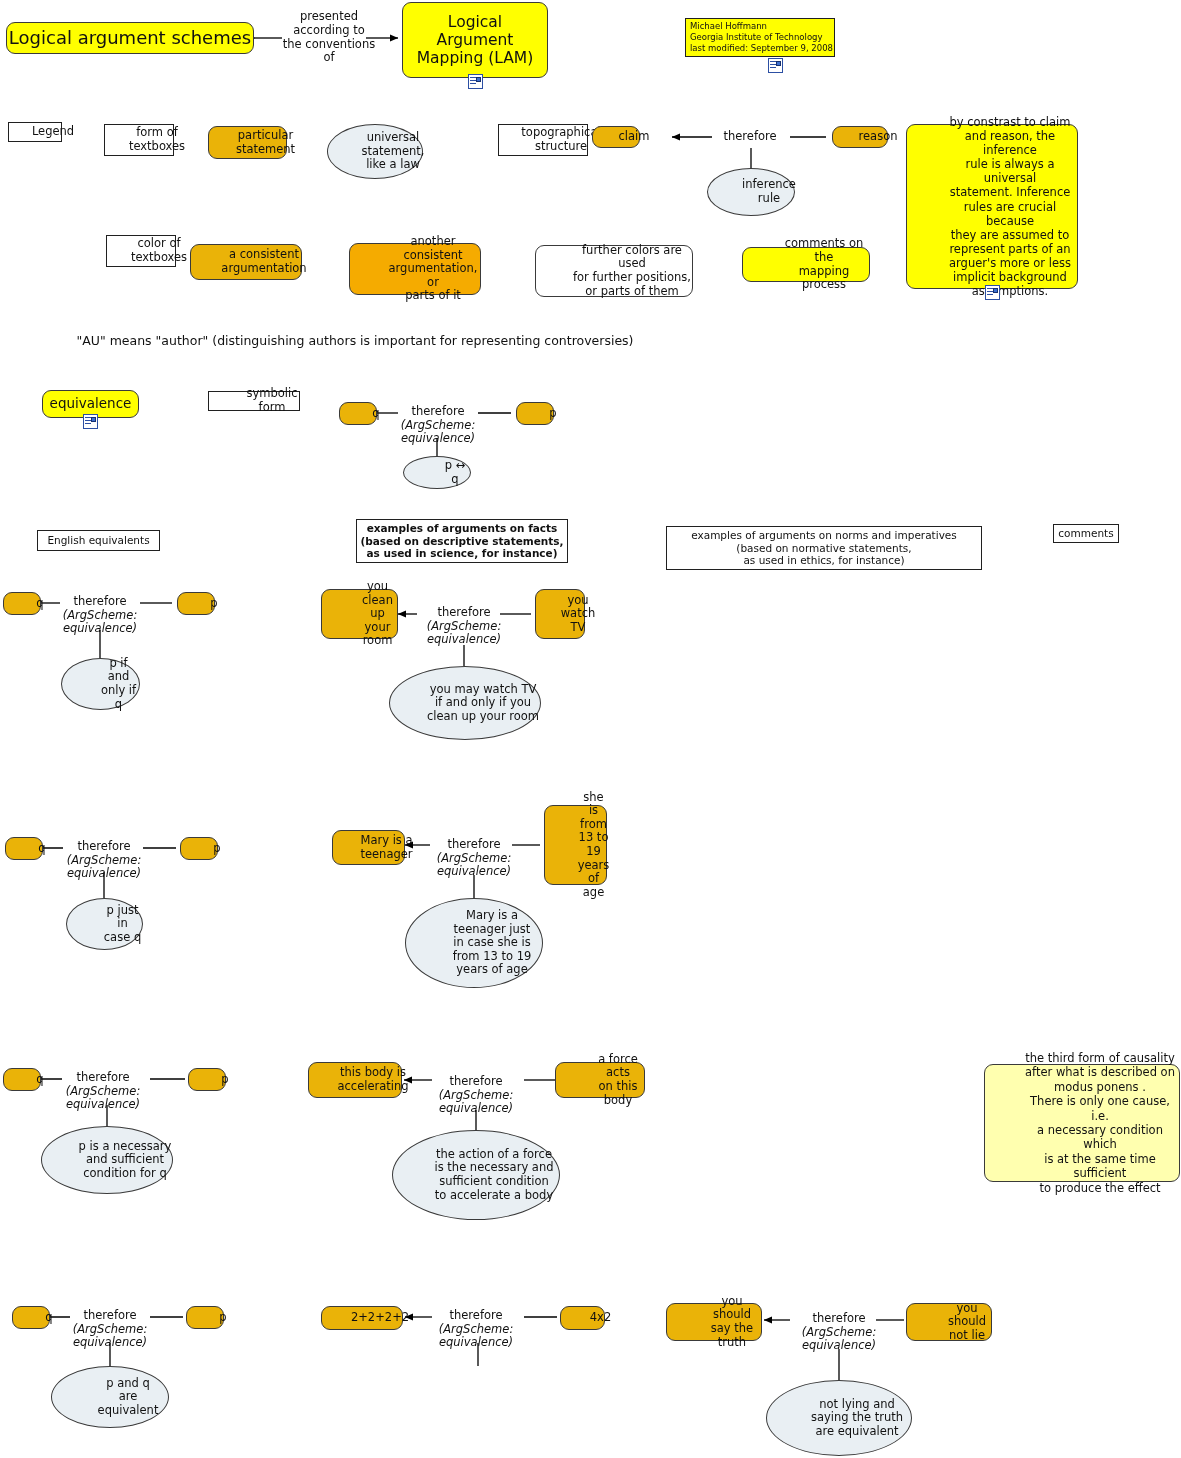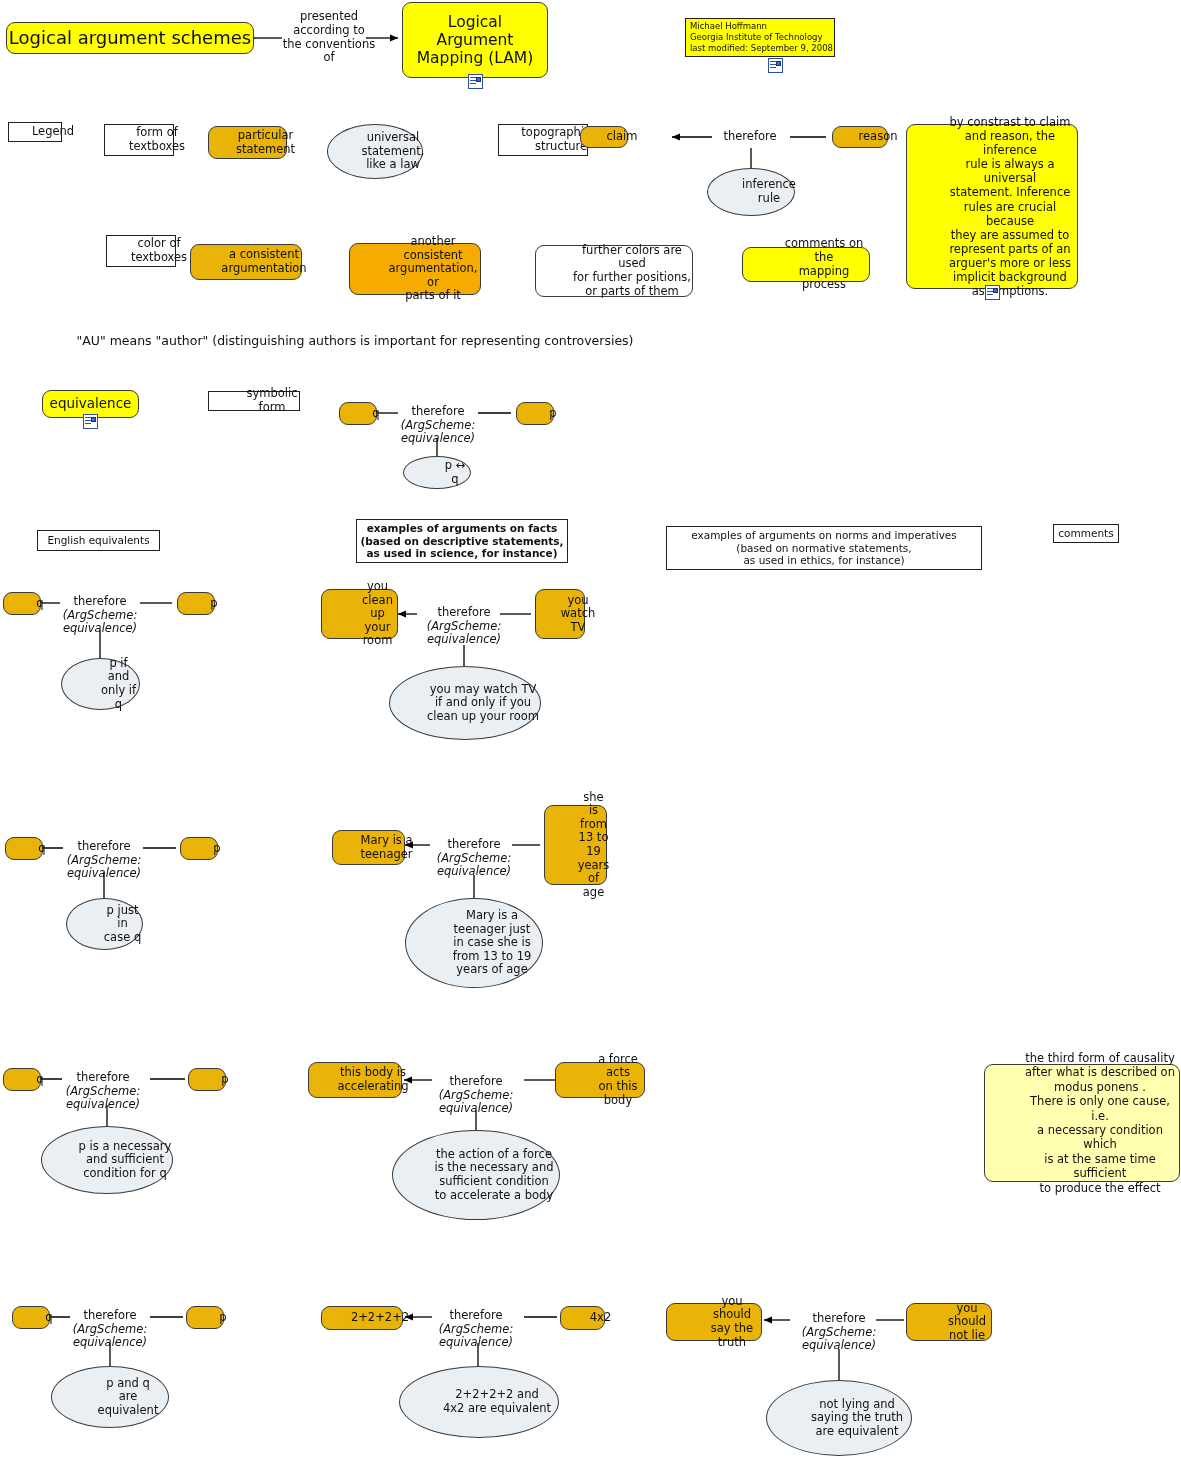--- a/index.html
+++ b/index.html
@@ -213,21 +213,21 @@
   <div class="node rounded fs11" style="left:208px; top:126px; width:79px; height:33px;">particular
 statement</div>
 
   <div class="node ellipse fs11" style="left:327px; top:124px; width:96px; height:55px;">universal
 statement,
 like a law</div>
 
   <div class="node plainbox fs11" style="left:498px; top:124px; width:90px; height:32px;">topographical
 structure</div>
 
-  <div class="node rounded fs11" style="left:580px; top:126px; width:48px; height:22px;">claim</div>
+  <div class="node rounded fs11" style="left:592px; top:126px; width:48px; height:22px;">claim</div>
 
   <div class="linklabel" style="left:700px; top:130px; width:100px;">therefore</div>
 
   <div class="node rounded fs11" style="left:832px; top:126px; width:56px; height:22px;">reason</div>
 
   <div class="node ellipse fs11" style="left:707px; top:168px; width:88px; height:48px;">inference
 rule</div>
 
   <div class="node yellow fs11" style="left:906px; top:124px; width:172px; height:165px; line-height:1.22;">by constrast to claim
 and reason, the inference
@@ -385,22 +385,20 @@
   <div class="node ellipse fs11" style="left:51px; top:1366px; width:118px; height:62px;">p and q
 are equivalent</div>
 
   <div class="node rounded fs11" style="left:321px; top:1306px; width:82px; height:24px;">2+2+2+2</div>
   <div class="linklabel" style="left:426px; top:1295px; width:100px;">
     <span>therefore</span>
     <span class="sch" style="white-space:pre-line;">(ArgScheme:
 equivalence)</span>
   </div>
   <div class="node rounded fs11" style="left:560px; top:1306px; width:45px; height:24px;">4x2</div>
-  <div class="node ellipse fs11" style="left:399px; top:1366px; width:160px; height:72px;">2+2+2+2 and
-4x2 are equivalent</div>
 
   <div class="node rounded fs11" style="left:666px; top:1303px; width:96px; height:38px;">you should
 say the truth</div>
   <div class="linklabel" style="left:789px; top:1298px; width:100px;">
     <span>therefore</span>
     <span class="sch" style="white-space:pre-line;">(ArgScheme:
 equivalence)</span>
   </div>
   <div class="node rounded fs11" style="left:906px; top:1303px; width:86px; height:38px;">you should
 not lie</div>

